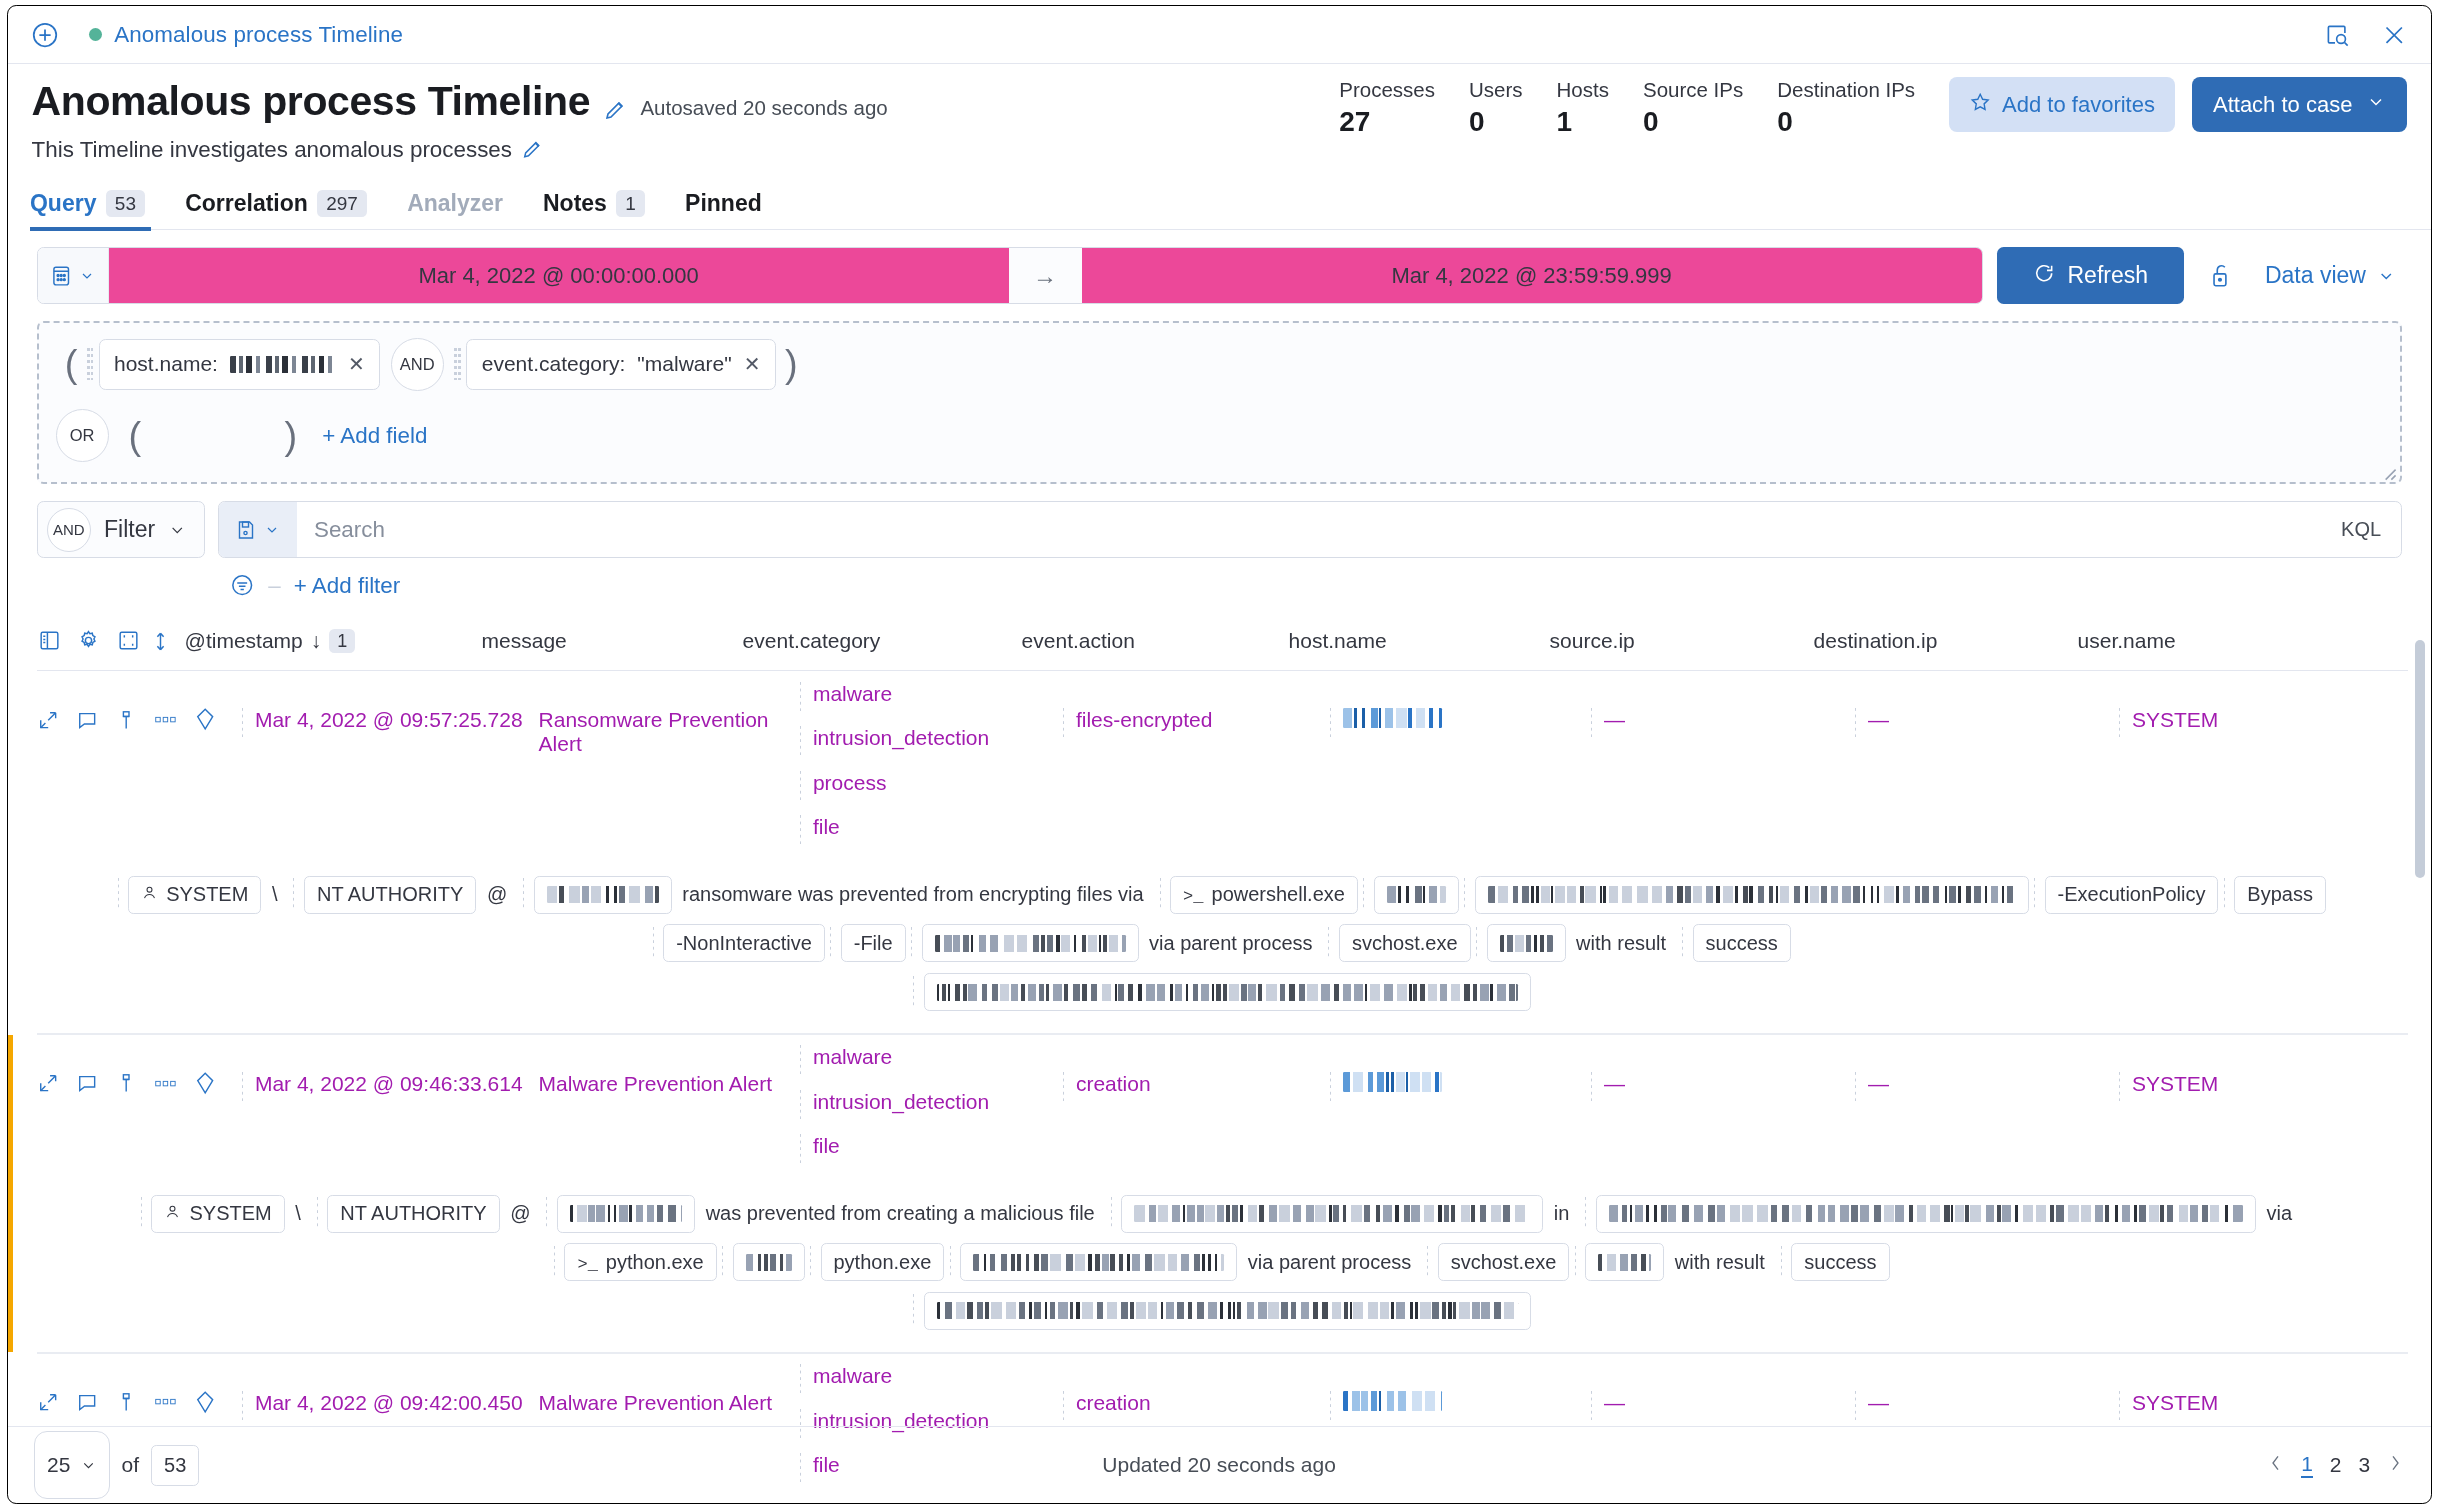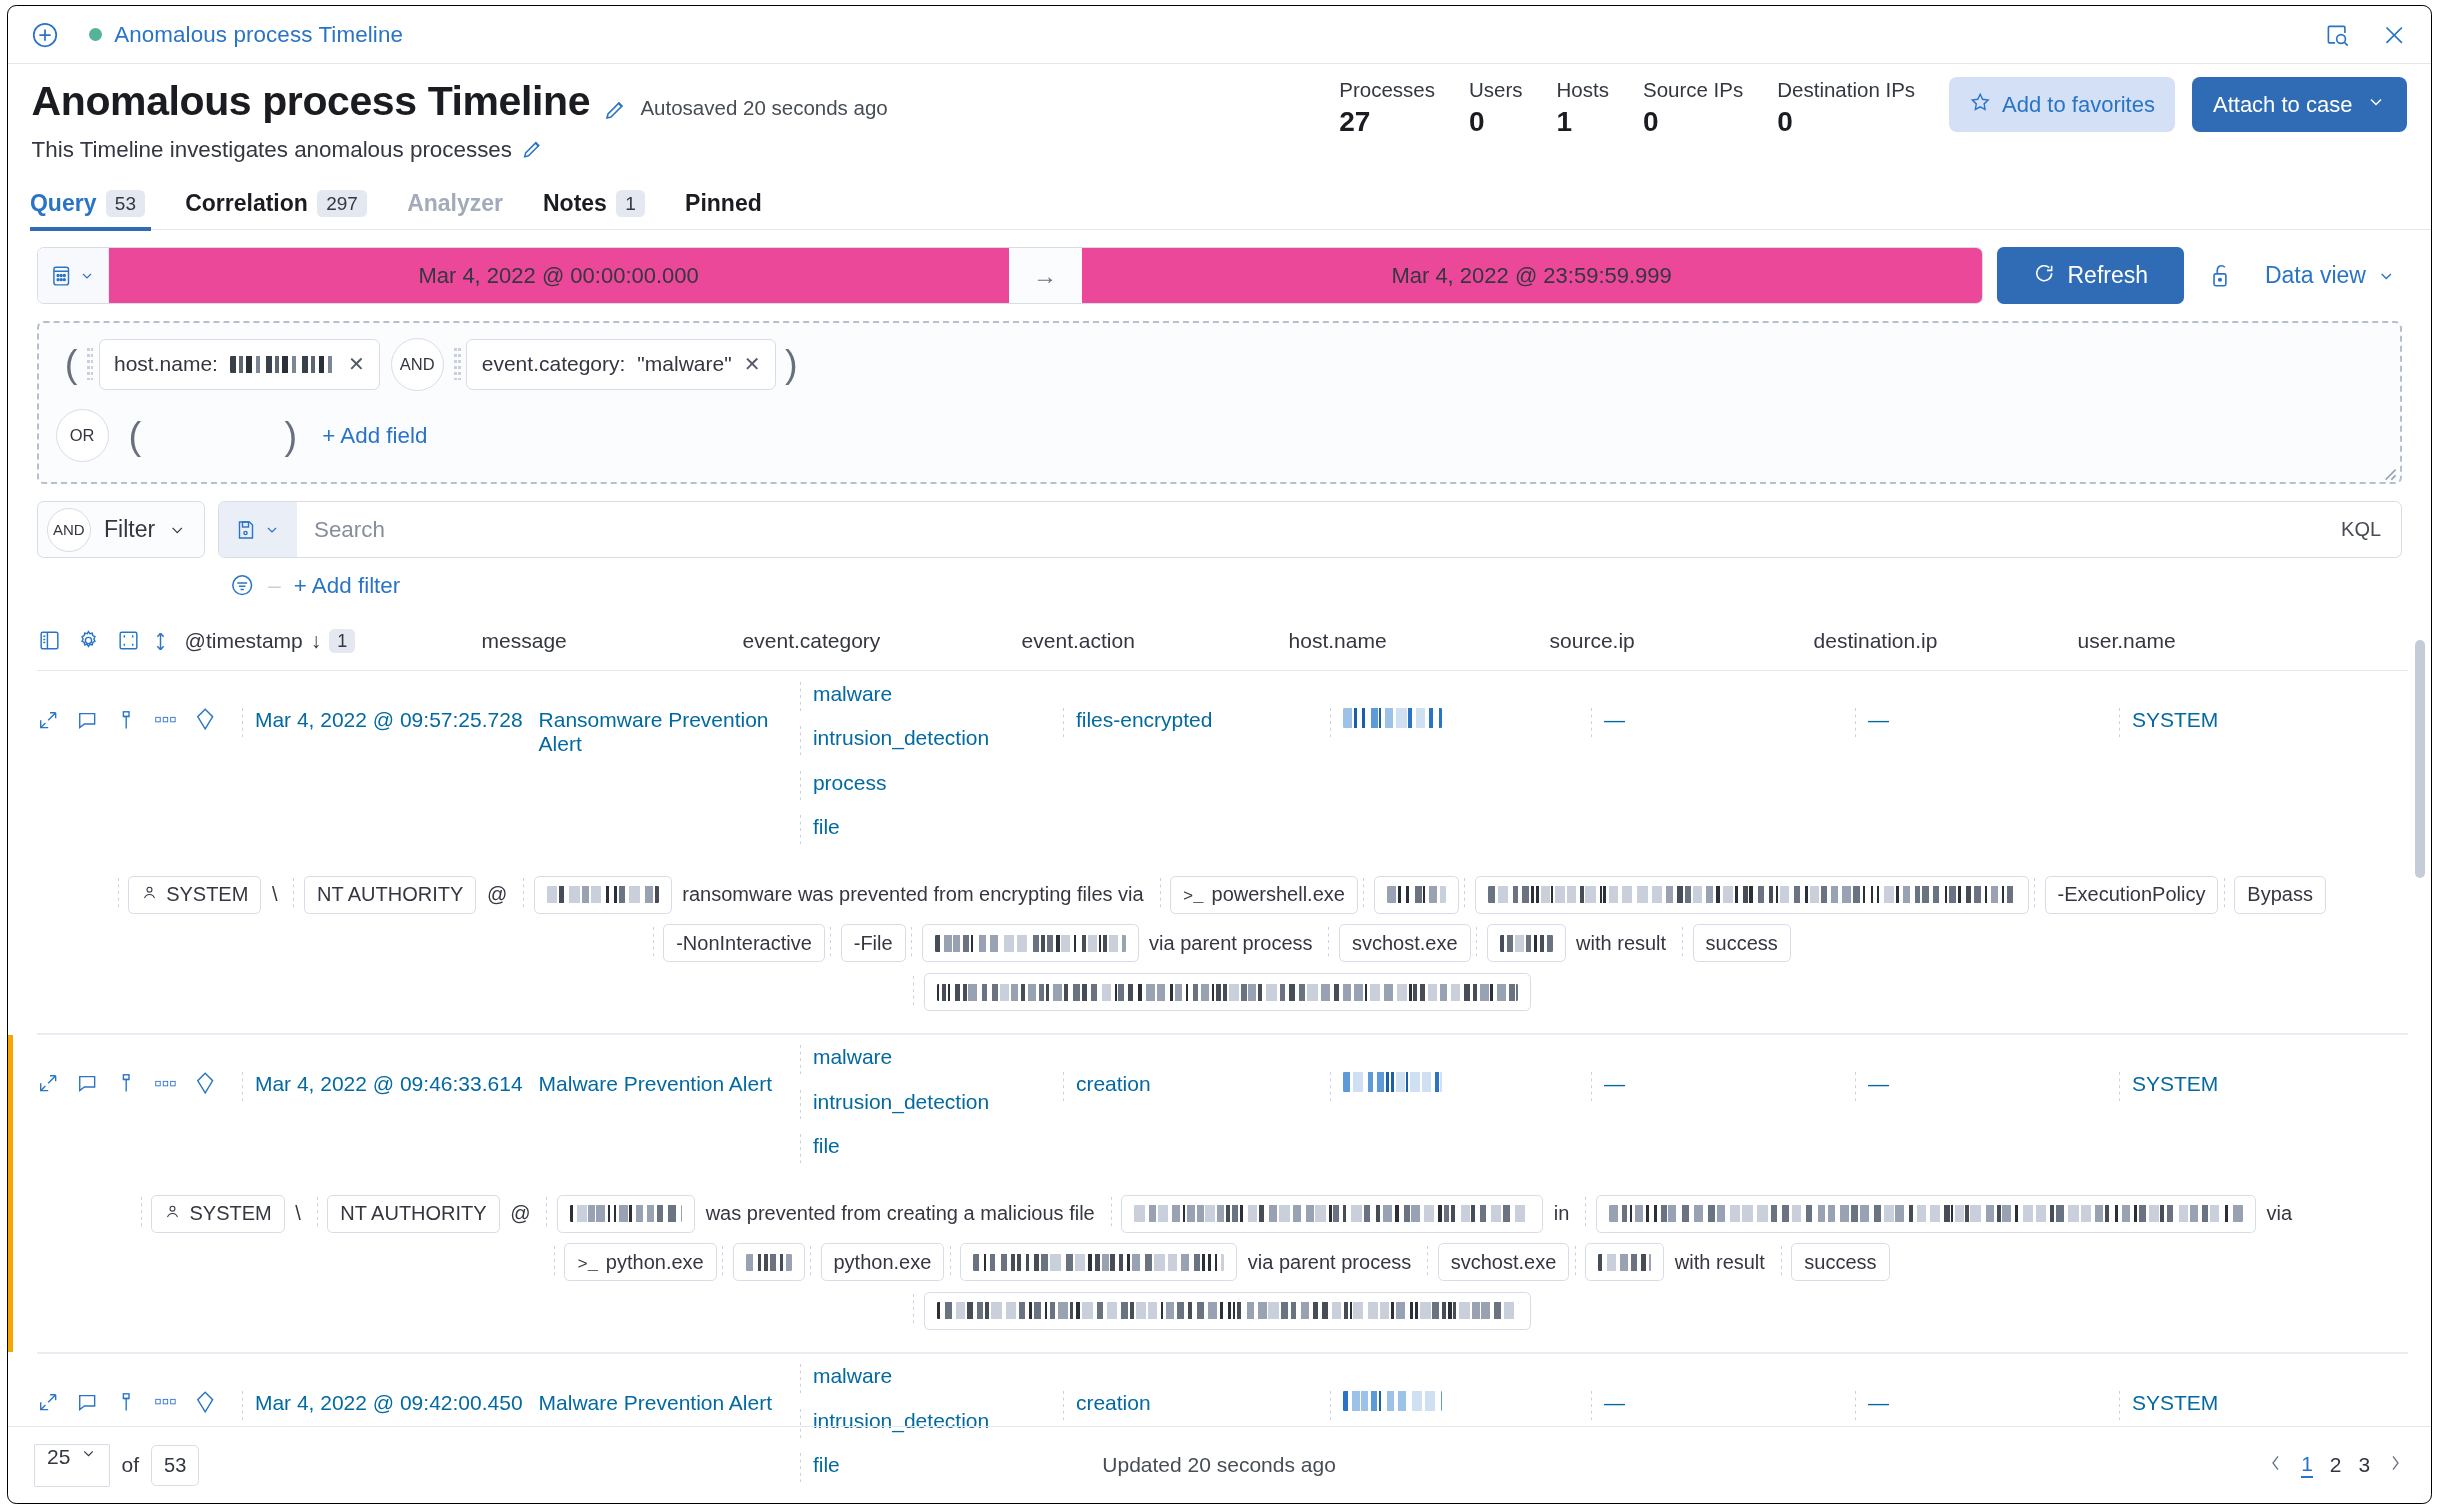--- a/index.html
+++ b/index.html
@@ -136,21 +136,21 @@
   .th-sortall{ width:49px; display:flex; align-items:center; justify-content:center;}
   .th{ font-size:21px; color:#343741; }
   .thead-sep{ height:1.3px; background:#e3e6ef; margin:8px 22.4px 0 29px;}
   .row{ position:relative; padding:0 0 0 0; }
   .row-accent{ position:absolute; left:0; top:0; bottom:0; width:5.3px; }
   .row-sep{ height:1.3px; background:#e9ecf2; margin:0 22.4px 0 29px;}
 
   .cells{ display:flex; align-items:flex-start; padding-left:29px; }
   .actions{ width:205px; display:flex; align-items:center; gap:17px; padding-top:36px;}
   .act{ cursor:pointer; }
-  .cell{ padding-top:37px; font-size:21px; color:#0369a1; display:flex; align-items:flex-start; }
+  .cell{ padding-top:37px; font-size:21px; color:#a21caf; display:flex; align-items:flex-start; }
   .vbar2{ width:5.3px; height:29px; margin-right:8px; flex:0 0 auto;
     background-image:linear-gradient(to bottom,#c9d0dc 50%,transparent 50%);
     background-size:1.3px 6.6px; background-repeat:repeat-y; background-position:0 0;}
   .multi{ display:flex; flex-direction:column; }
   .multi .mi{ display:flex; align-items:flex-start; height:30px; margin-bottom:14.5px;}
 
   
   .redact{ display:inline-block; vertical-align:middle; border-radius:1.3px;
     background-repeat:repeat; }
 
@@ -165,21 +165,21 @@
   }
   .dtext{ font-size:20px; color:#343741; padding:0 10.6px; white-space:nowrap;}
   .dsep{ width:5.3px; height:33px; flex:0 0 auto; margin:0 5.3px;
     background-image:linear-gradient(to bottom,#c9d0dc 50%,transparent 50%);
     background-size:1.3px 6.6px; background-repeat:repeat-y;}
   .mono-prefix{ color:#343741; font-size:17px; font-family:"Liberation Mono", monospace;}
 
   
   .footer{ position:absolute; left:0; right:0; bottom:0; height:77px;
     border-top:1.3px solid #e3e6ef; display:flex; align-items:center; padding:0 26.4px;}
-  .perpage{ border:0.7px solid #d7dce6; border-radius:1px; height:43px; display:flex; 
+  .perpage{ border:0.7px solid #d7dce6; border-radius:13px; height:68px; display:flex; align-items:center;
     gap:9.2px; padding:0 12px; font-size:21px; cursor:pointer;}
   .of{ font-size:21px; margin:0 12px; }
   .totalbox{ border:0.7px solid #d7dce6; border-radius:5.3px; height:41px; display:flex; align-items:center;
     padding:0 12px; font-size:20px;}
   .updated{ position:absolute; left:50%; transform:translateX(-50%); font-size:21px; color:#474d56;}
   .pager{ margin-left:auto; display:flex; align-items:center; gap:17px; font-size:21px; color:#343741;}
   .pg{ cursor:pointer; }
   .pg.active{ color:#2a74c6; border-bottom:2.6px solid #2a74c6; }
 
   

